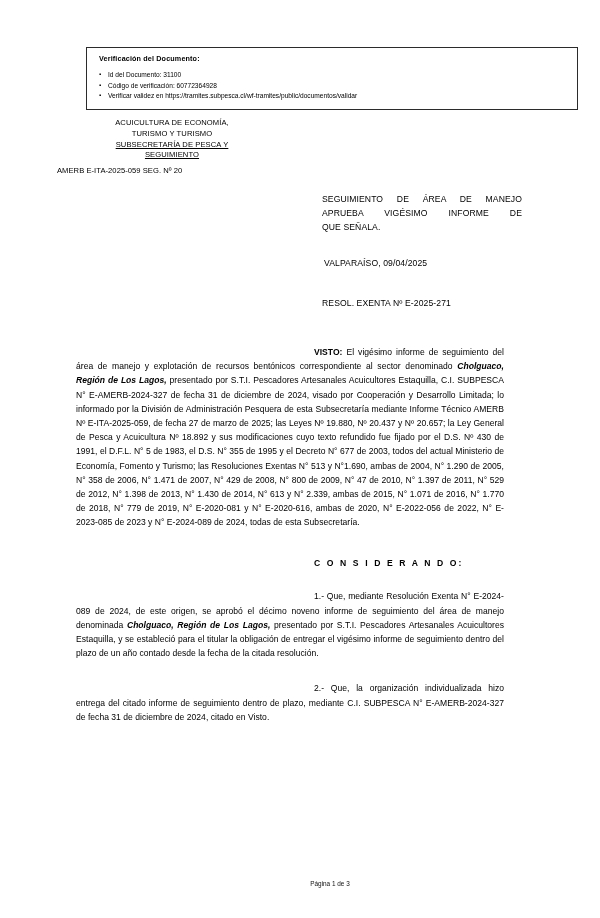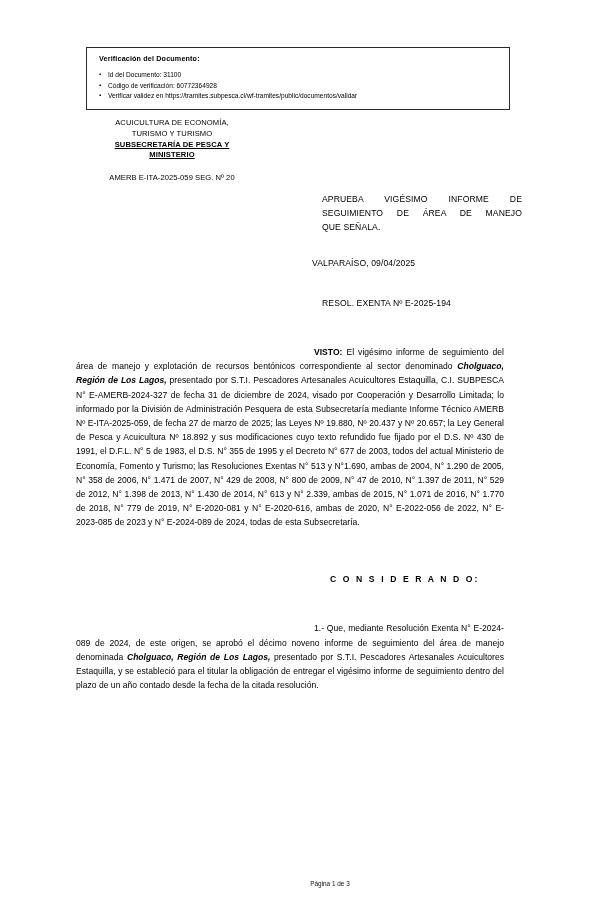--- a/index.html
+++ b/index.html
@@ -21,21 +21,21 @@
     width: 600px;
     height: 918px;
     background: #ffffff;
   }
 
   
   .verif-box {
     position: absolute;
     left: 86px;
     top: 47px;
-    width: 424px;
+    width: 492px;
     border: 1px solid #2b2b2b;
     box-sizing: border-box;
     padding: 6px 8px 7px 12px;
     background: #ffffff;
   }
   .verif-title {
     font-size: 7.2px;
     font-weight: bold;
     letter-spacing: 0.15px;
     margin-bottom: 7px;
@@ -69,27 +69,27 @@
     width: 230px;
     text-align: center;
     font-size: 7.6px;
     line-height: 1.42;
     letter-spacing: 0.1px;
   }
   .inst-header .line {
     white-space: nowrap;
   }
   .inst-header .bold-underline {
-    font-weight: bold;
+    font-weight: normal;
     text-decoration: underline;
   }
   .inst-header .code-line {
-    text-align: center;
-    white-space: nowrap;
-    margin-top: 12px;
+    text-align: left;
+    white-space: nowrap;
+    margin-top: 5px;
     letter-spacing: 0.05px;
   }
 
   
   .title-block {
     position: absolute;
     left: 322px;
     top: 192px;
     width: 200px;
     font-size: 8.6px;
@@ -97,21 +97,21 @@
     text-align: justify;
     text-align-last: justify;
     letter-spacing: 0.1px;
   }
   .title-block .last {
     text-align-last: left;
   }
 
   .place-date {
     position: absolute;
-    left: 312px;
+    left: 324px;
     top: 258px;
     font-size: 8.6px;
     letter-spacing: 0.1px;
     white-space: nowrap;
   }
   .resol-line {
     position: absolute;
     left: 322px;
     top: 298px;
     font-size: 8.6px;
@@ -146,21 +146,21 @@
   }
   .lead-short {
     display: inline-block;
     width: 238px;
   }
 
   .considerando {
     font-size: 8.6px;
     font-weight: bold;
     letter-spacing: 2.1px;
-    margin: 16px;
+    margin: 0;
     padding-left: 238px;
   }
 
   .gap-lg { height: 29px; }
   .gap-md { height: 21px; }
 
   
   .footer {
     position: absolute;
     left: 0;
@@ -195,47 +195,48 @@
         <span class="bullet">▪</span>
         <span>Verificar validez en https://tramites.subpesca.cl/wf-tramites/public/documentos/validar</span>
       </li>
     </ul>
   </div>
 
   <div class="inst-header">
     <div class="line">ACUICULTURA DE ECONOMÍA,</div>
     <div class="line">TURISMO Y TURISMO</div>
     <div class="line bold-underline">SUBSECRETARÍA DE PESCA Y</div>
-    <div class="line bold-underline">MINISTERIO</div>
+    <div class="line bold-underline">SEGUIMIENTO</div>
     <div class="code-line">AMERB E-ITA-2025-059 SEG. Nº 20</div>
   </div>
 
   <div class="title-block">
+    <div>SEGUIMIENTO DE ÁREA DE MANEJO</div>
     <div>APRUEBA VIGÉSIMO INFORME DE</div>
-    <div>SEGUIMIENTO DE ÁREA DE MANEJO</div>
     <div class="last">QUE SEÑALA.</div>
   </div>
 
   <div class="place-date">VALPARAÍSO, 09/04/2025</div>
-  <div class="resol-line">RESOL. EXENTA Nº E-2025-194</div>
+  <div class="resol-line">RESOL. EXENTA Nº E-2025-271</div>
 
   <div class="body-area">
 
     <p class="para"><span class="lead"></span><b>VISTO:</b><span> El vigésimo informe de seguimiento del área de manejo y explotación de recursos bentónicos correspondiente al sector denominado </span><span class="bi">Cholguaco, Región de Los Lagos,</span><span> presentado por S.T.I. Pescadores Artesanales Acuicultores Estaquilla, C.I. SUBPESCA N° E-AMERB-2024-327 de fecha 31 de diciembre de 2024, visado por Cooperación y Desarrollo Limitada; lo informado por la División de Administración Pesquera de esta Subsecretaría mediante Informe Técnico AMERB Nº E-ITA-2025-059, de fecha 27 de marzo de 2025; las Leyes Nº 19.880, Nº 20.437 y Nº 20.657; la Ley General de Pesca y Acuicultura Nº 18.892 y sus modificaciones cuyo texto refundido fue fijado por el D.S. Nº 430 de 1991, el D.F.L. N° 5 de 1983, el D.S. N° 355 de 1995 y el Decreto N° 677 de 2003, todos del actual Ministerio de Economía, Fomento y Turismo; las Resoluciones Exentas N° 513 y N°1.690, ambas de 2004, N° 1.290 de 2005, N° 358 de 2006, N° 1.471 de 2007, N° 429 de 2008, N° 800 de 2009, N° 47 de 2010, N° 1.397 de 2011, N° 529 de 2012, N° 1.398 de 2013, N° 1.430 de 2014, N° 613 y N° 2.339, ambas de 2015, N° 1.071 de 2016, N° 1.770 de 2018, N° 779 de 2019, N° E-2020-081 y N° E-2020-616, ambas de 2020, N° E-2022-056 de 2022, N° E-2023-085 de 2023 y N° E-2024-089 de 2024, todas de esta Subsecretaría.</span></p>
 
     <div class="gap-lg"></div>
 
     <p class="considerando">C O N S I D E R A N D O:</p>
 
     <div class="gap-md"></div>
 
     <p class="para"><span class="lead-short"></span><span>1.- Que, mediante Resolución Exenta N° E-2024-089 de 2024, de este origen, se aprobó el décimo noveno informe de seguimiento del área de manejo denominada </span><span class="bi">Cholguaco, Región de Los Lagos,</span><span> presentado por S.T.I. Pescadores Artesanales Acuicultores Estaquilla, y se estableció para el titular la obligación de entregar el vigésimo informe de seguimiento dentro del plazo de un año contado desde la fecha de la citada resolución.</span></p>
 
     <div class="gap-md"></div>
 
+    <p class="para"><span class="lead-short"></span><span>2.- Que, la organización individualizada hizo entrega del citado informe de seguimiento dentro de plazo, mediante C.I. SUBPESCA N° E-AMERB-2024-327 de fecha 31 de diciembre de 2024, citado en Visto.</span></p>
 
   </div>
 
   <div class="footer">
     <span class="inner">Página 1 de 3</span>
   </div>
 
 </div>
 
 </body></html>

